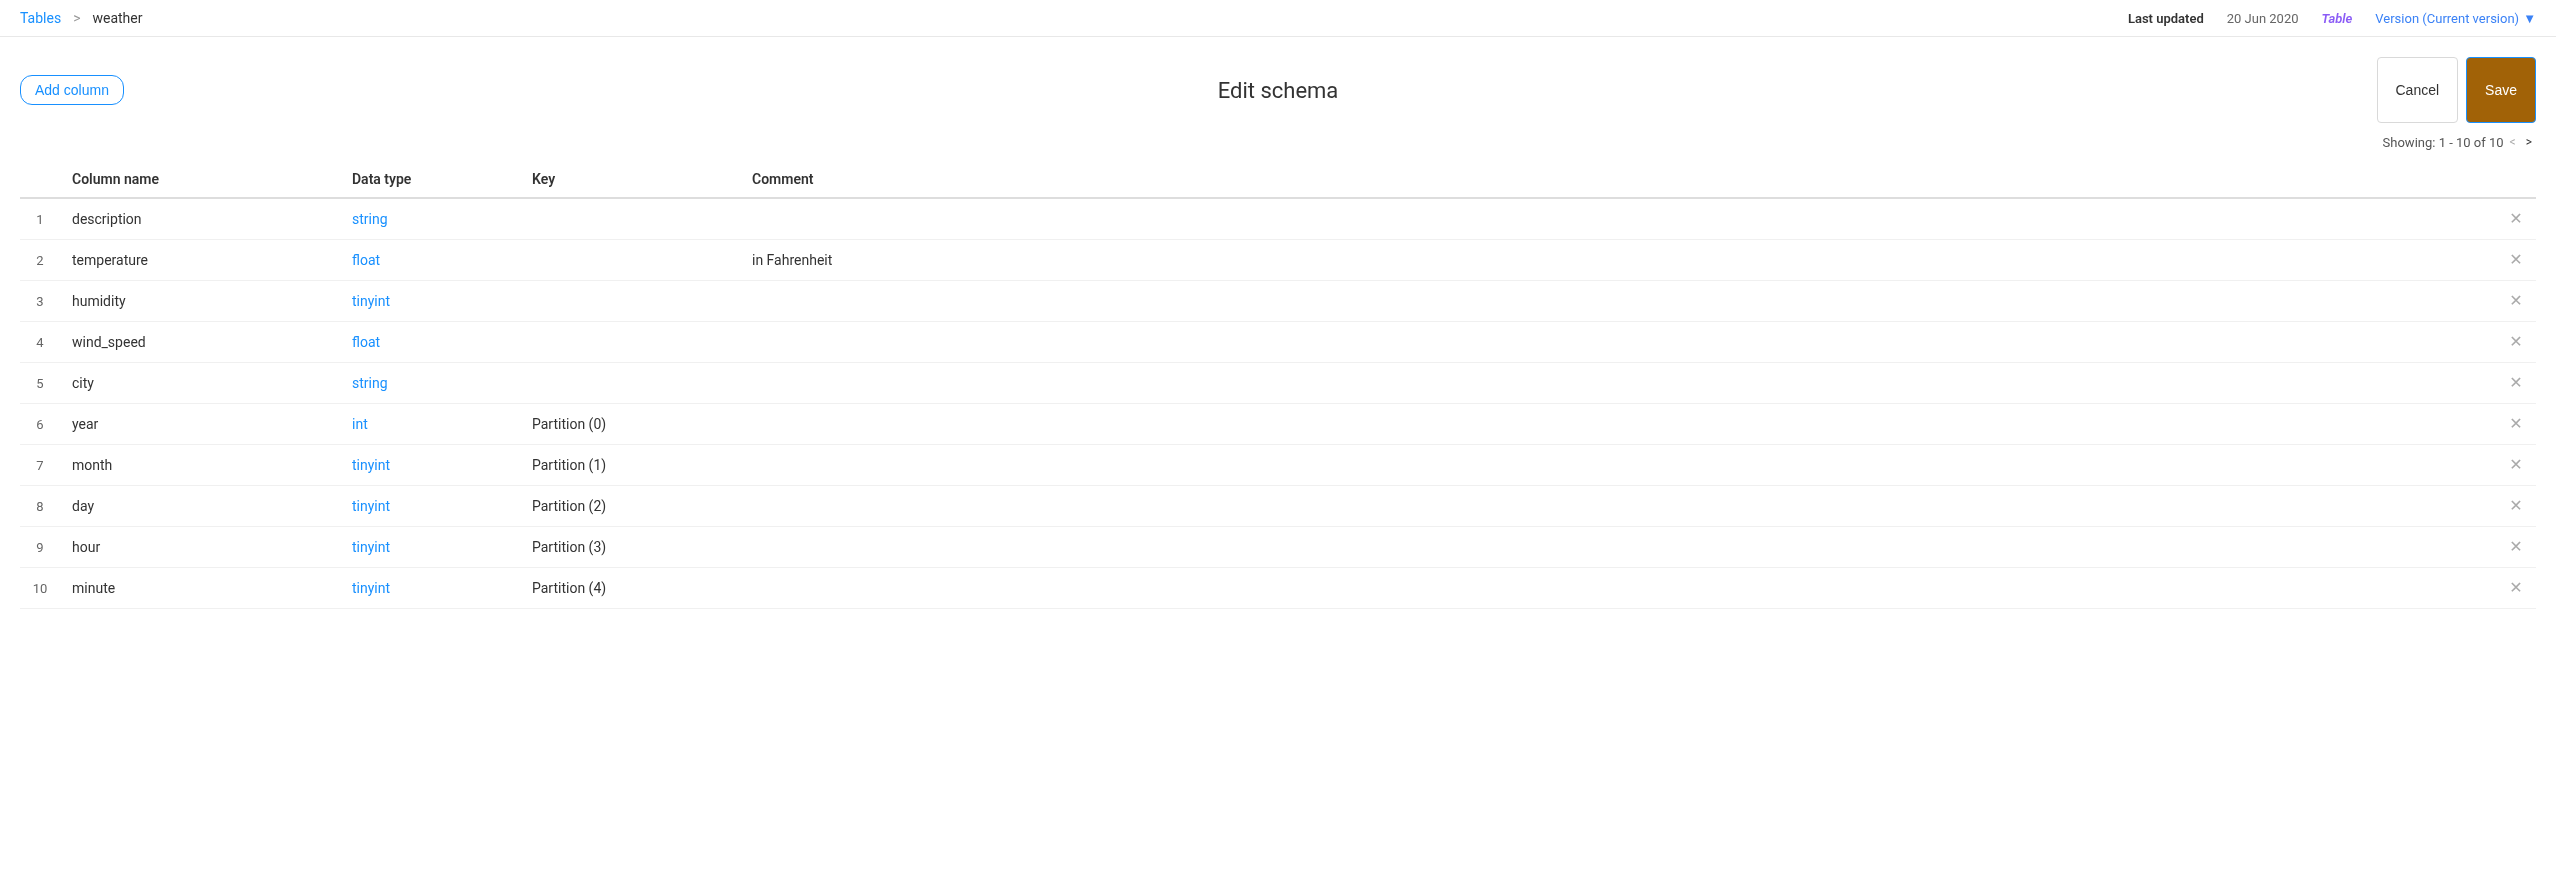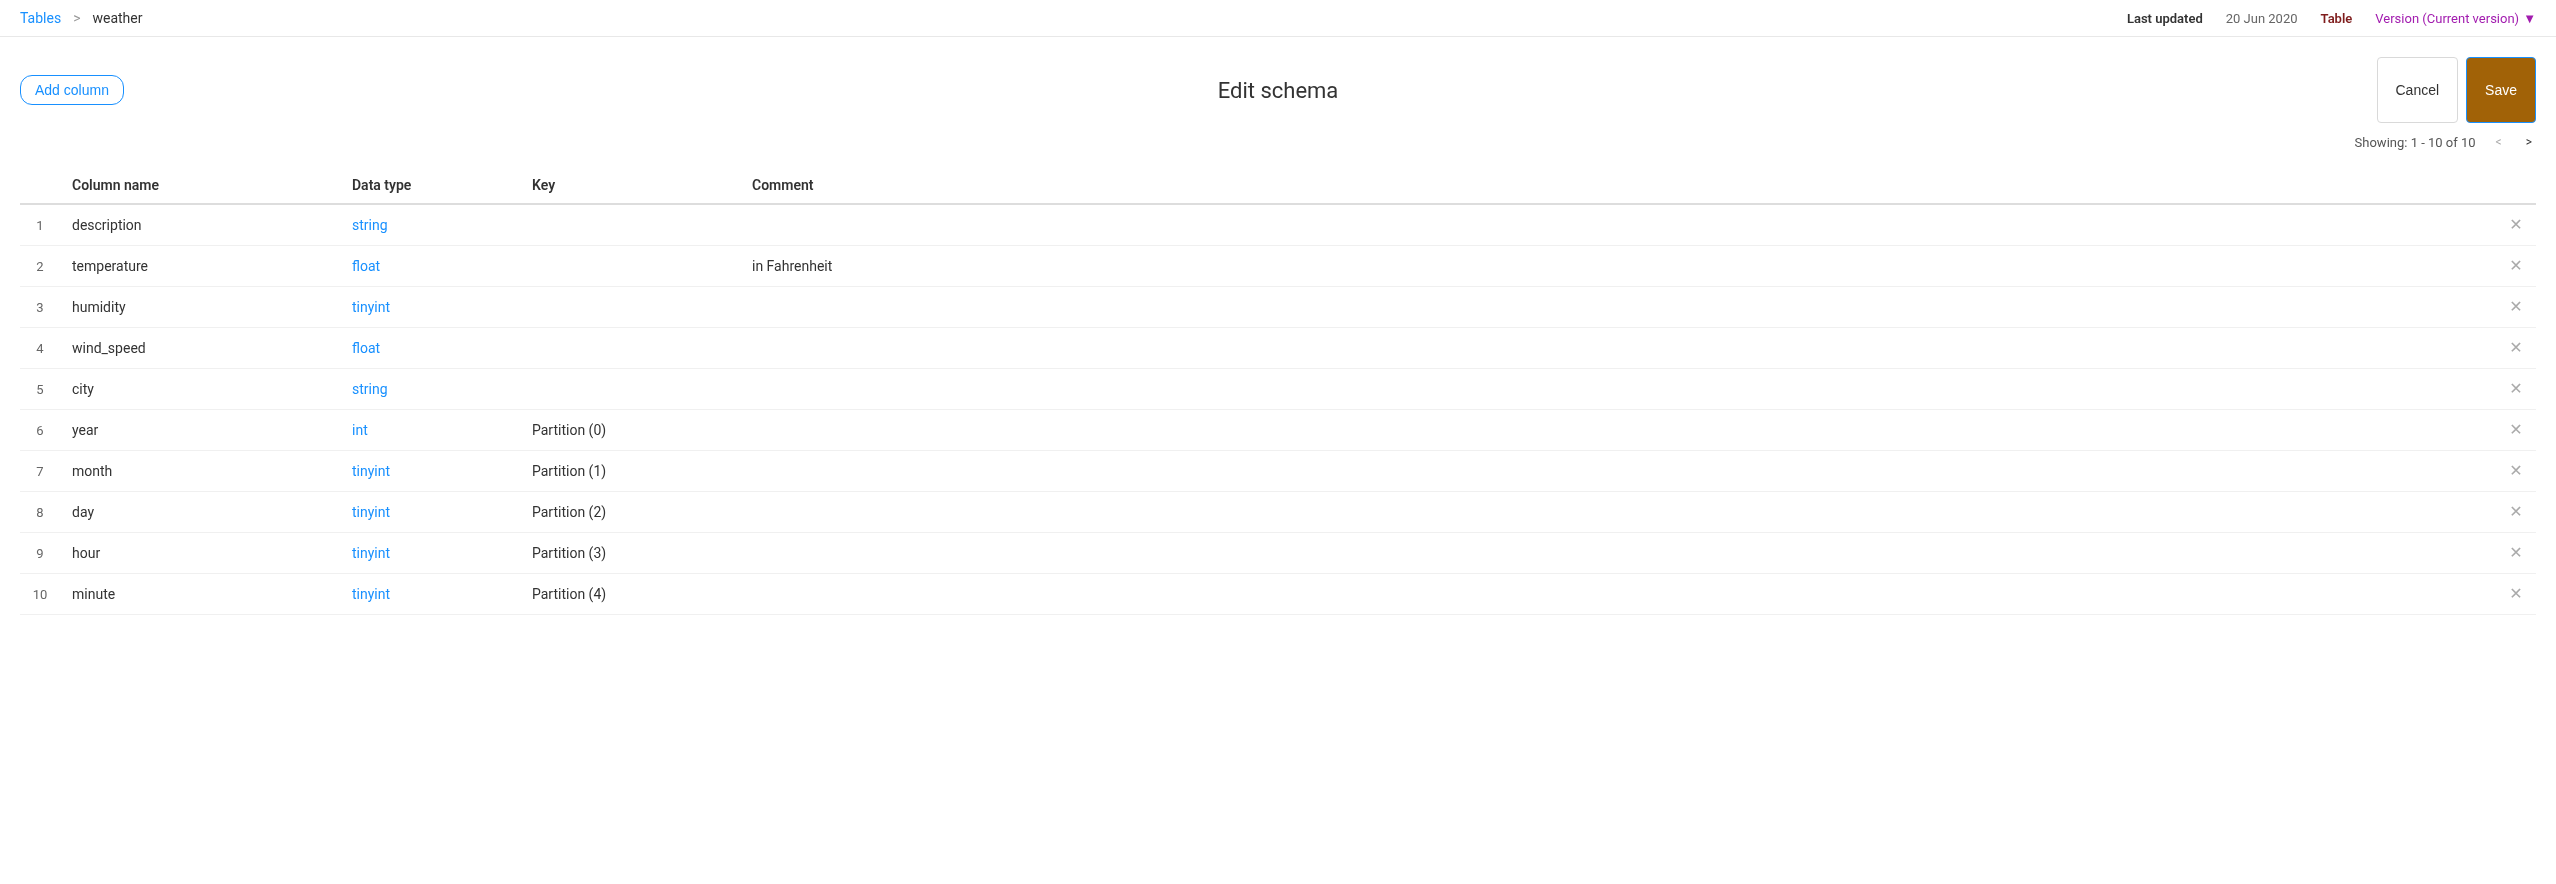--- a/index.html
+++ b/index.html
@@ -41,29 +41,30 @@
       align-items: center;
       gap: 23px;
       font-size: 13px;
       color: #666;
     }
     .last-updated-label {
       font-weight: 600;
       color: #333;
     }
     .version-dropdown {
-      color: #a21caf;
+      color: #3b82f6;
       cursor: pointer;
       display: flex;
       align-items: center;
       gap: 4px;
     }
     .version-label {
       font-weight: 600;
-      color: #7f1d1d;
+      color: #8b5cf6;
+      font-style: italic;
     }
 
     
     .main {
       padding: 20px 20px 0 20px;
     }
 
     
     .header-row {
       display: flex;
@@ -119,22 +120,22 @@
       border-radius: 4px;
       cursor: pointer;
       font-size: 14px;
     }
 
     
     .pagination-row {
       display: flex;
       justify-content: flex-end;
       align-items: center;
-      gap: 16px;
-      margin-bottom: 16px;
+      gap: 2px;
+      margin-bottom: 10px;
       font-size: 13px;
       color: #555;
     }
     .pagination-arrow {
       cursor: pointer;
       color: #aaa;
       font-size: 12px;
       padding: 2px 4px;
     }
     .pagination-arrow.active { color: #333; }

